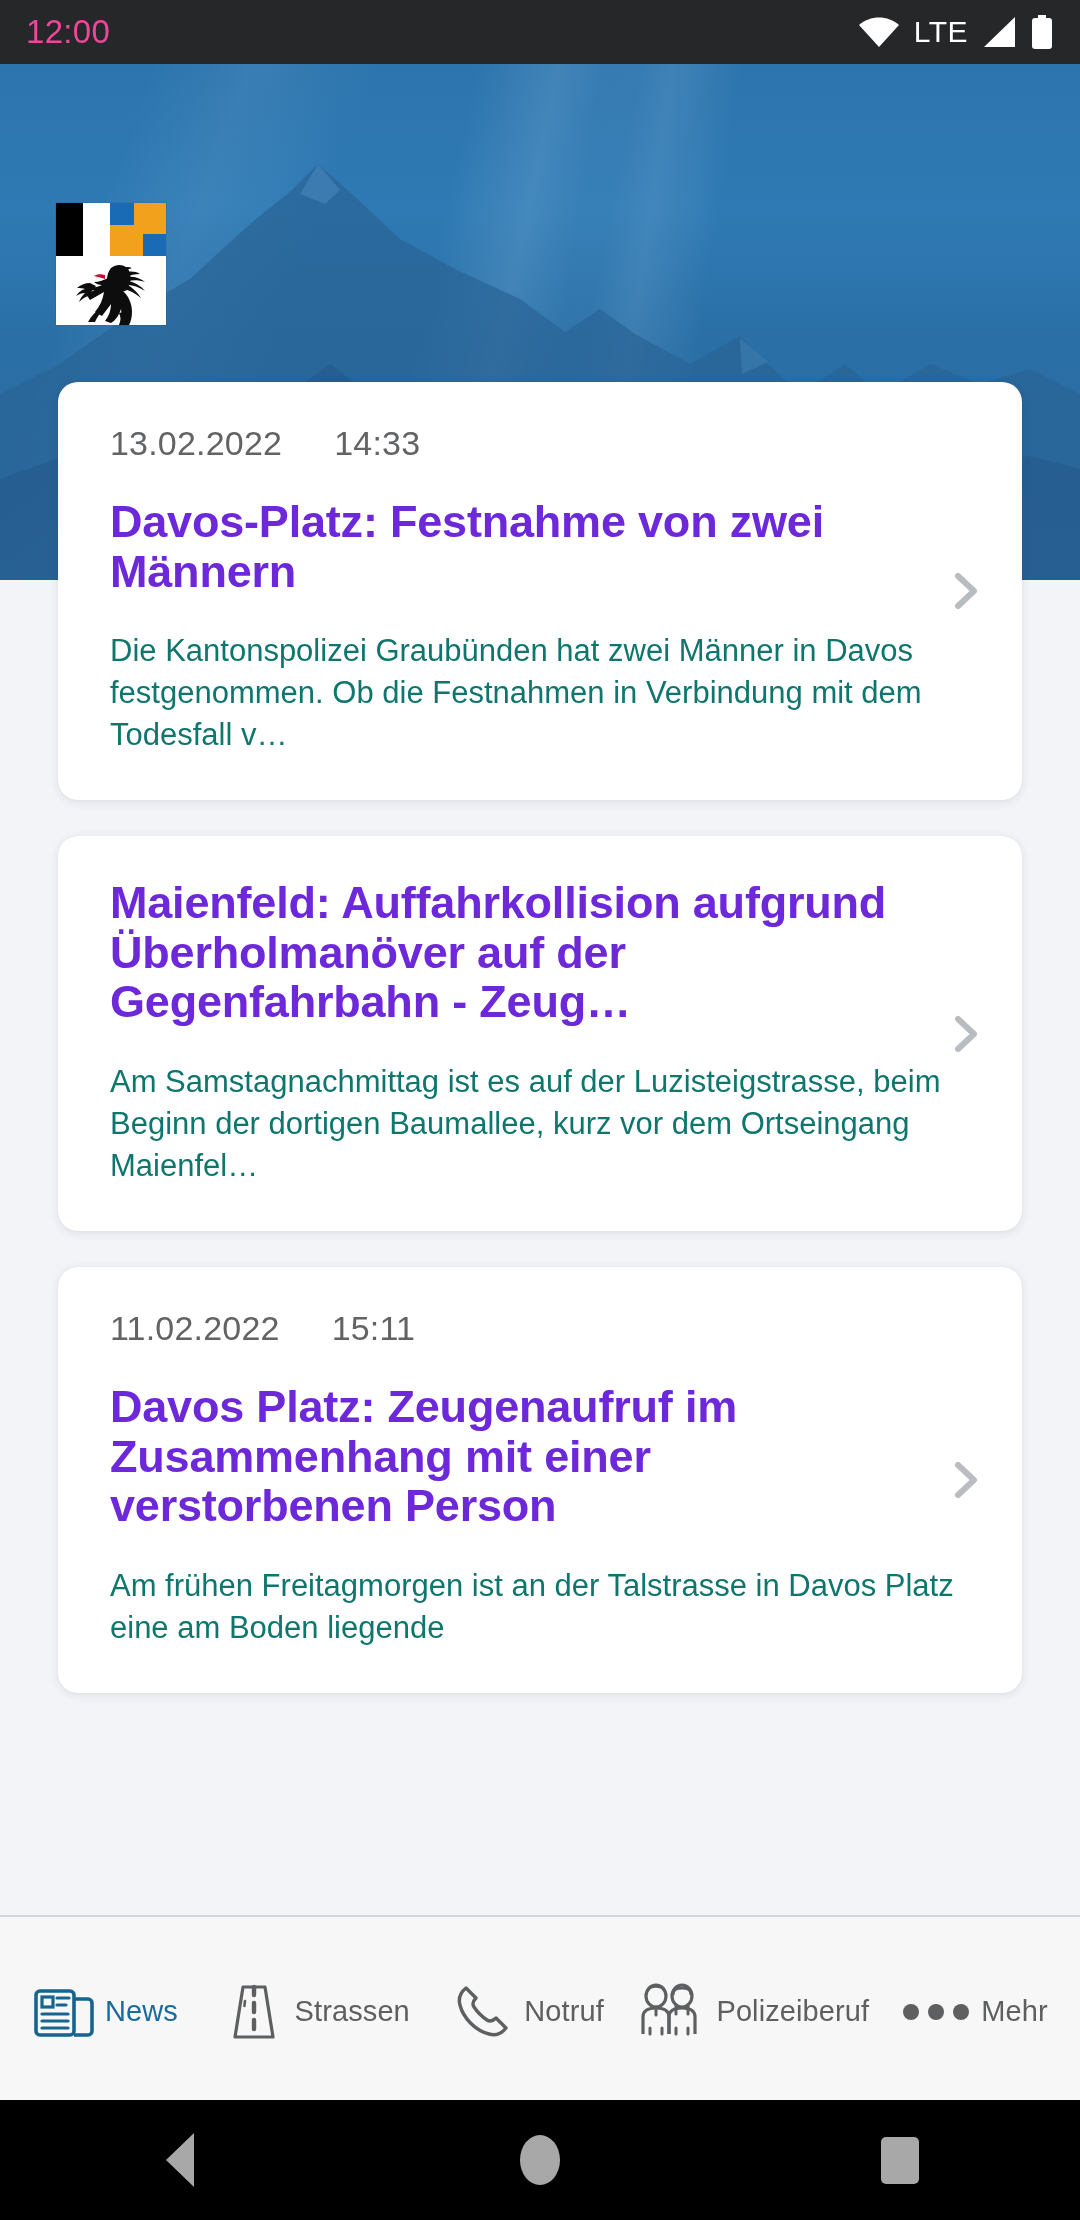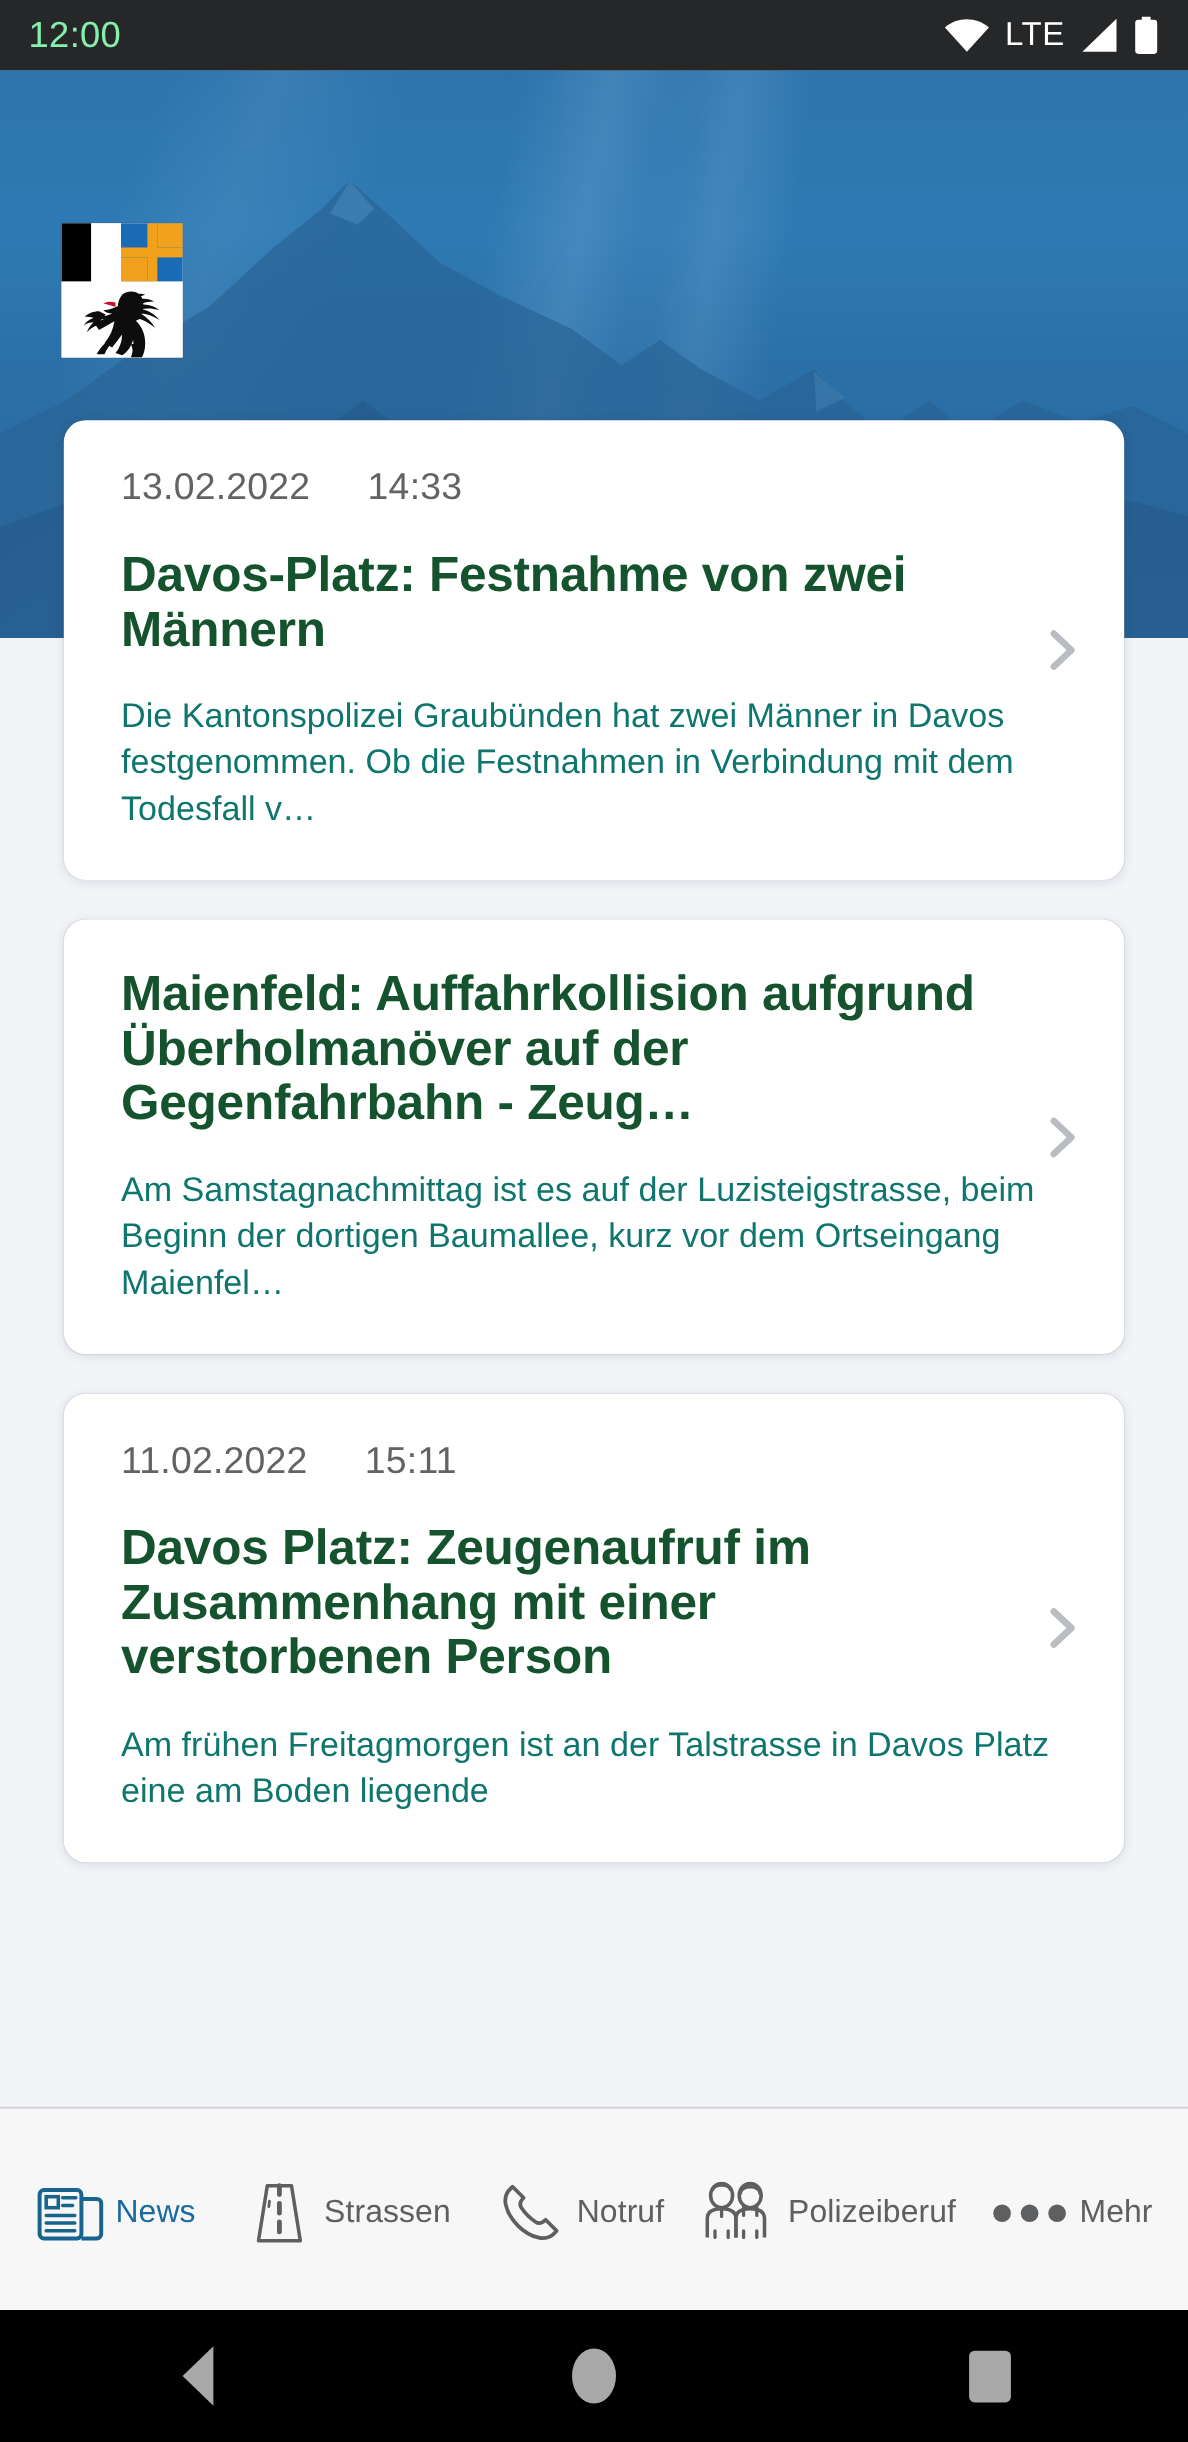--- a/index.html
+++ b/index.html
@@ -26,21 +26,21 @@
     top: 0; left: 0;
     width: 1080px;
     height: 64px;
     background: #262729;
     display: flex;
     align-items: center;
     padding: 0 26px 0 26px;
     z-index: 50;
   }
   #status-clock {
-    color: #86efac;
+    color: #ec4899;
     font-size: 33px;
     letter-spacing: 0.3px;
     font-family: "Liberation Sans", sans-serif;
   }
   #status-right {
     margin-left: auto;
     display: flex;
     align-items: center;
     gap: 14px;
   }
@@ -149,21 +149,21 @@
   }
   .card-date, .card-time {
     font-size: 34px;
     color: #616365;
     letter-spacing: 0.2px;
   }
   .card-title {
     font-size: 45px;
     line-height: 1.10;
     font-weight: bold;
-    color: #14532d;
+    color: #6d28d9;
     letter-spacing: -0.2px;
     padding-right: 70px;
     margin-bottom: 34px;
   }
   .card-body {
     font-size: 31px;
     line-height: 1.36;
     color: #0f766e;
     padding-right: 16px;
   }

